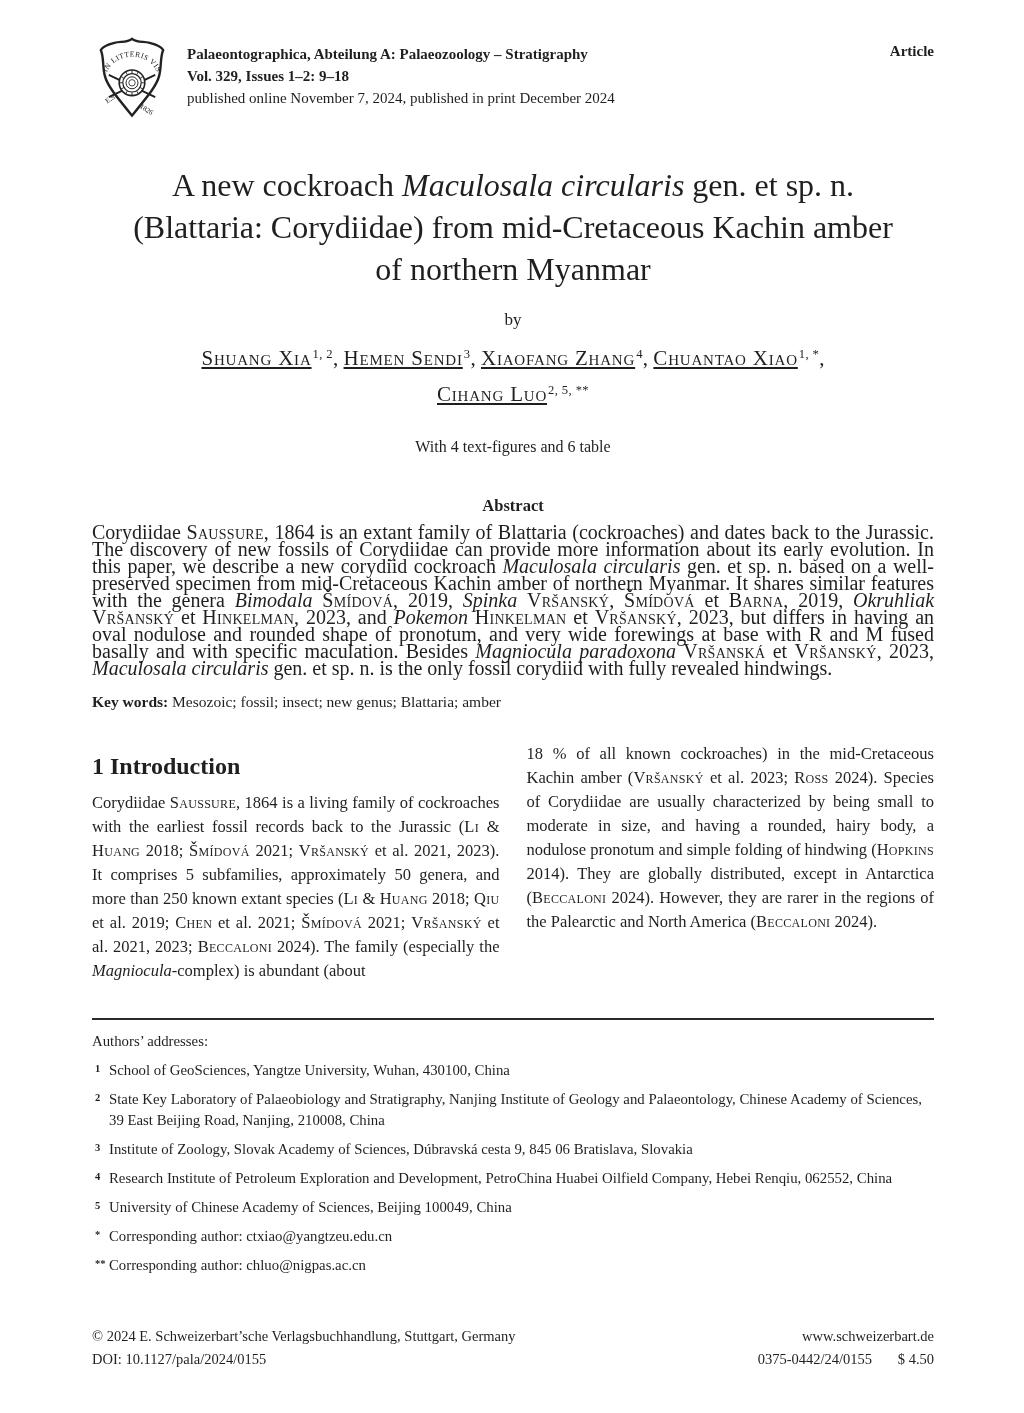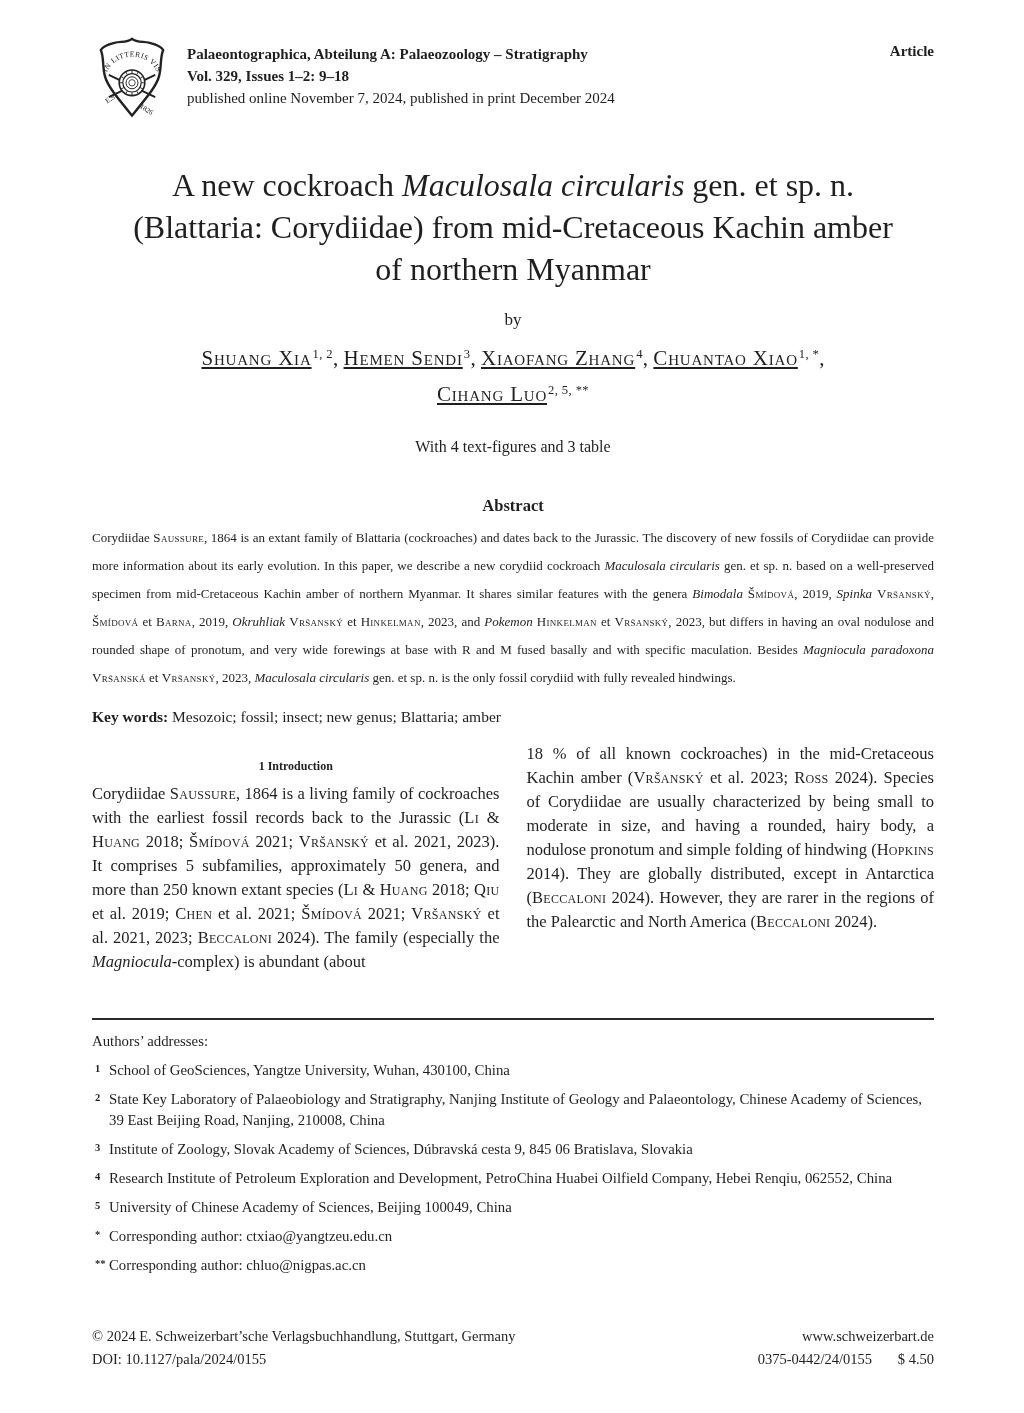--- a/index.html
+++ b/index.html
@@ -32,27 +32,27 @@
   .title { margin-top:44px; text-align:center; font-size:32px; line-height:42px; font-weight:normal; }
   .title-line { display:block;text-align:center; }
 
   .by { margin-top:20px; text-align:center; font-size:17px; }
   .authors { margin-top:12px; text-align:center; font-size:21px; line-height:33px; }
   .authors .run-sc { letter-spacing:0.8px;text-decoration:underline; }
   .figures-note { margin-top:24px; text-align:center; font-size:16px; }
 
   
   .abstract-heading { margin-top:40px; text-align:center; font-size:16.5px; font-weight:bold; }
-  .abstract-body { margin-top:8px; font-size:13px; line-height:28px; text-align:justify; }
+  .abstract-body { margin-top:8px; font-size:20px; line-height:17px; text-align:justify; }
   .keywords { margin-top:13px; font-size:15.5px; line-height:24px; }
 
   
   .columns { position:absolute; top:742px; left:92px; right:90px; display:flex; gap:27px; }
   .col { flex:1 1 0; font-size:16.5px; line-height:24px; text-align:justify; }
-  .section-heading { text-align:center; font-size:12px; font-weight:bold; padding-top:12px; margin-bottom:4px; }
+  .section-heading { font-size:24px; font-weight:bold; padding-top:12px; margin-bottom:13px; }
   .col-p.indent { text-indent:26px; }
 
   
   .footnotes { position:absolute; top:1018px; left:92px; right:90px; font-size:14.8px; line-height:21px; }
   .fn-rule { border-top:2px solid #2a2a2a; margin-bottom:11px; }
   .fn-heading { margin-bottom:6px; }
   .fn-item { display:flex; margin-top:8px; }
   .fn-marker { flex:none; width:17px; font-weight:bold; font-size:10.5px; position:relative; top:-2px; padding-left:3px; }
   .fn-text { flex:1; }
 
@@ -117,21 +117,21 @@
       <span class="title-line"><span>of northern Myanmar</span></span>
     </h1>
 
     <div class="by">by</div>
 
     <div class="authors">
       <div class="author-line"><span class="run-sc">Shuang Xia</span><span class="run-sup">1, 2</span><span>, </span><span class="run-sc">Hemen Sendi</span><span class="run-sup">3</span><span>, </span><span class="run-sc">Xiaofang Zhang</span><span class="run-sup">4</span><span>, </span><span class="run-sc">Chuantao Xiao</span><span class="run-sup">1, *</span><span>,</span></div>
       <div class="author-line"><span class="run-sc">Cihang Luo</span><span class="run-sup">2, 5, **</span></div>
     </div>
 
-    <div class="figures-note">With 4 text-figures and 3 table</div>
+    <div class="figures-note">With 4 text-figures and 6 table</div>
 
     <section>
       <h2 class="abstract-heading">Abstract</h2>
       <p class="abstract-body"><span>Corydiidae </span><span class="run-sc">Saussure</span><span>, 1864 is an extant family of Blattaria (cockroaches) and dates back to the Jurassic. The discovery of new fossils of Corydiidae can provide more information about its early evolution. In this paper, we describe a new corydiid cockroach </span><span class="run-it">Maculosala circularis</span><span> gen. et sp. n. based on a well-preserved specimen from mid-Cretaceous Kachin amber of northern Myanmar. It shares similar features with the genera </span><span class="run-it">Bimodala</span><span> </span><span class="run-sc">Šmídová</span><span>, 2019, </span><span class="run-it">Spinka</span><span> </span><span class="run-sc">Vršanský</span><span>, </span><span class="run-sc">Šmídová</span><span> et </span><span class="run-sc">Barna</span><span>, 2019, </span><span class="run-it">Okruhliak</span><span> </span><span class="run-sc">Vršanský</span><span> et </span><span class="run-sc">Hinkelman</span><span>, 2023, and </span><span class="run-it">Pokemon</span><span> </span><span class="run-sc">Hinkelman</span><span> et </span><span class="run-sc">Vršanský</span><span>, 2023, but differs in having an oval nodulose and rounded shape of pronotum, and very wide forewings at base with R and M fused basally and with specific maculation. Besides </span><span class="run-it">Magniocula paradoxona</span><span> </span><span class="run-sc">Vršanská</span><span> et </span><span class="run-sc">Vršanský</span><span>, 2023, </span><span class="run-it">Maculosala circularis</span><span> gen. et sp. n. is the only fossil corydiid with fully revealed hindwings.</span></p>
       <p class="keywords"><span class="run-b">Key words:</span><span> Mesozoic; fossil; insect; new genus; Blattaria; amber</span></p>
     </section>
   </div>
 
   <section class="columns">
     <div class="col">

